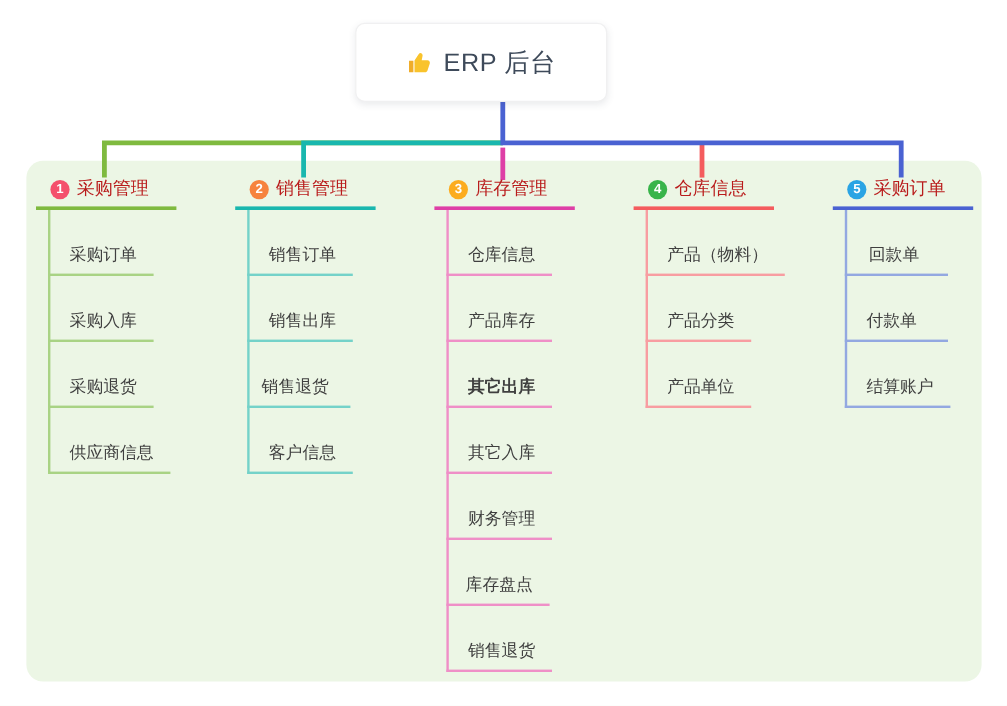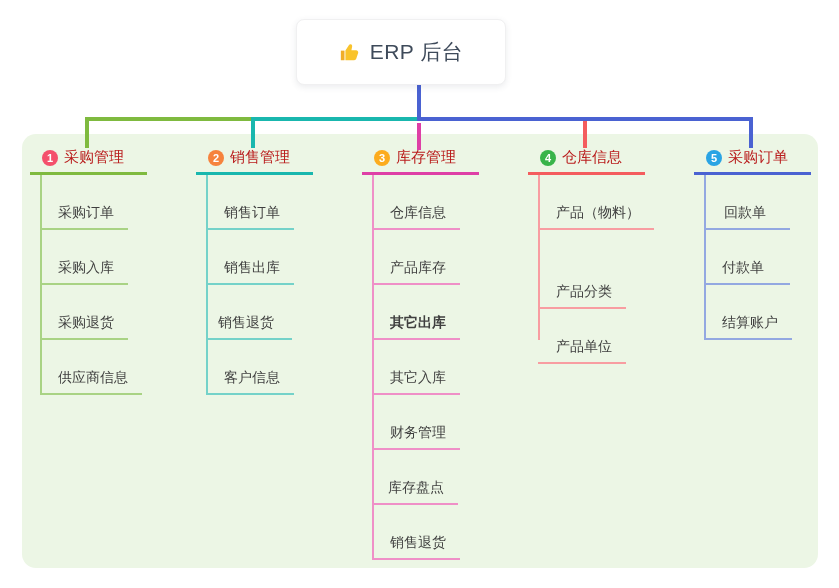--- a/index.html
+++ b/index.html
@@ -97,21 +97,21 @@
         </div>
       </div>
       <div class="branch" style="left: 528px;">
         <div class="branch-header" style="border-bottom-color: rgb(244, 92, 94);">
           <span class="badge" style="background: rgb(56, 180, 74);">4</span>
           <span class="branch-label">仓库信息</span>
         </div>
         <div class="children">
           <div class="trunk" style="background: rgb(248, 157, 161); height: 165px;"></div>
           <div class="child" style="border-bottom-color: rgb(248, 157, 161);">产品（物料）</div>
-          <div class="child" style="border-bottom-color: rgb(248, 157, 161); margin-top: 24px;">产品分类</div>
+          <div class="child" style="border-bottom-color: rgb(248, 157, 161);">产品分类</div>
           <div class="child" style="border-bottom-color: rgb(248, 157, 161);">产品单位</div>
         </div>
       </div>
       <div class="branch" style="left: 694px;">
         <div class="branch-header" style="border-bottom-color: rgb(74, 98, 210);">
           <span class="badge" style="background: rgb(42, 164, 228);">5</span>
           <span class="branch-label">采购订单</span>
         </div>
         <div class="children">
           <div class="trunk" style="background: rgb(147, 168, 225); height: 165px;"></div>

